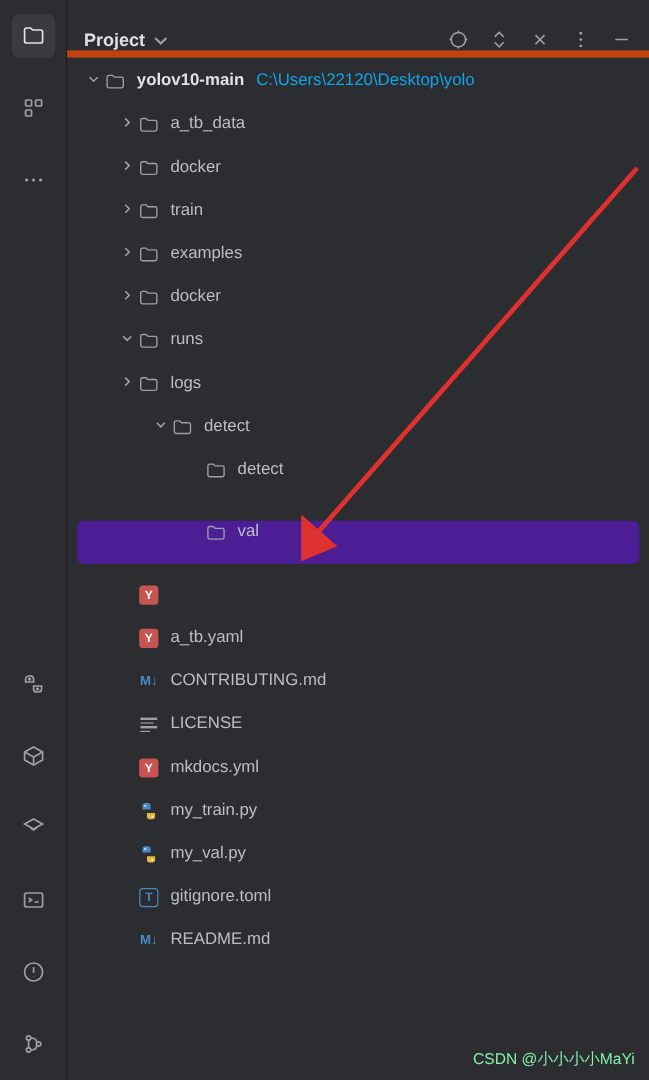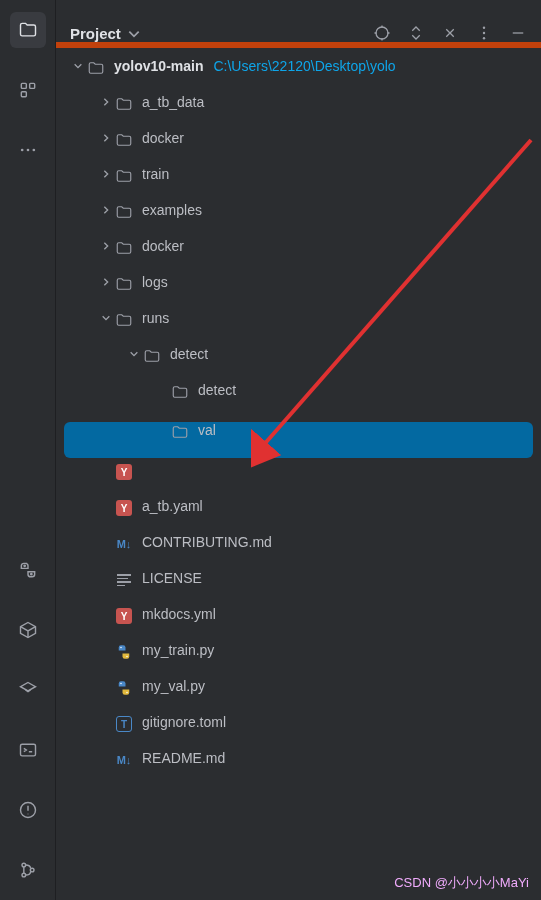--- a/index.html
+++ b/index.html
@@ -55,23 +55,23 @@
 .tree::-webkit-scrollbar-thumb { background: #4e5157; border-radius: 5px; }
 .tree::-webkit-scrollbar-track { background: transparent; }
 .row {
   display: flex; align-items: flex-start;
   height: 36px;
   padding-right: 20px;
   white-space: nowrap;
   cursor: pointer;
 }
 .row.selected {
-  background: #0369a1;
+  background: #4c1d95;
   border-radius: 6px;
-  margin: 4px 8px;
+  margin: 16px 8px;
 }
 .row .arrow {
   width: 16px; height: 16px;
   display: flex; align-items: center; justify-content: center;
   color: #9da0a8;
   flex-shrink: 0;
 }
 .row .arrow svg { width: 10px; height: 10px; }
 .row .icon {
   width: 20px; height: 20px;
@@ -93,21 +93,21 @@
 .lic-icon span { height:1.5px; background:#9da0a8; }
 .lic-icon span:nth-child(2){ width:80%; } .lic-icon span:nth-child(4){ width:60%; }
 .arrow-annotation {
   position: absolute;
   pointer-events: none;
   z-index: 100;
 }
 .watermark {
   position: absolute;
   bottom: 8px; right: 12px;
-  color: #f0abfc;
+  color: #86efac;
   font-size: 13px;
 }
 </style>
 </head>
 <body>
 
 <div class="app">
   <div class="iconbar">
     <div class="iconbar-top">
       <div class="iconbtn active">
@@ -296,43 +296,43 @@
             <svg viewBox="0 0 24 24">
               <path class="folder-outline" d="M3 7a2 2 0 0 1 2-2h4l2 2h8a2 2 0 0 1 2 2v8a2 2 0 0 1-2 2H5a2 2 0 0 1-2-2V7z"></path>
             </svg>
           </span>
         <span class="label">docker</span>
       </div>
 
       <div class="row" style="padding-left:42px">
         <span class="arrow">
             <svg viewBox="0 0 12 12">
+              <path d="M2 4l4 4 4-4" fill="none" stroke="currentColor" stroke-width="1.6"></path>
+            </svg>
+          </span>
+        <span class="icon">
+            <svg viewBox="0 0 24 24">
+              <path class="folder-outline" d="M3 7a2 2 0 0 1 2-2h4l2 2h8a2 2 0 0 1 2 2v8a2 2 0 0 1-2 2H5a2 2 0 0 1-2-2V7z"></path>
+            </svg>
+          </span>
+        <span class="label">runs</span>
+      </div>
+
+      <div class="row" style="padding-left:42px">
+        <span class="arrow">
+            <svg viewBox="0 0 12 12">
               <path d="M4 2l4 4-4 4" fill="none" stroke="currentColor" stroke-width="1.6"></path>
             </svg>
           </span>
         <span class="icon">
             <svg viewBox="0 0 24 24">
               <path class="folder-outline" d="M3 7a2 2 0 0 1 2-2h4l2 2h8a2 2 0 0 1 2 2v8a2 2 0 0 1-2 2H5a2 2 0 0 1-2-2V7z"></path>
             </svg>
           </span>
         <span class="label">logs</span>
-      </div>
-
-      <div class="row" style="padding-left:42px">
-        <span class="arrow">
-            <svg viewBox="0 0 12 12">
-              <path d="M2 4l4 4 4-4" fill="none" stroke="currentColor" stroke-width="1.6"></path>
-            </svg>
-          </span>
-        <span class="icon">
-            <svg viewBox="0 0 24 24">
-              <path class="folder-outline" d="M3 7a2 2 0 0 1 2-2h4l2 2h8a2 2 0 0 1 2 2v8a2 2 0 0 1-2 2H5a2 2 0 0 1-2-2V7z"></path>
-            </svg>
-          </span>
-        <span class="label">runs</span>
       </div>
 
       <div class="row" style="padding-left:70px">
         <span class="arrow">
             <svg viewBox="0 0 12 12">
               <path d="M2 4l4 4 4-4" fill="none" stroke="currentColor" stroke-width="1.6"></path>
             </svg>
           </span>
         <span class="icon">
             <svg viewBox="0 0 24 24">

